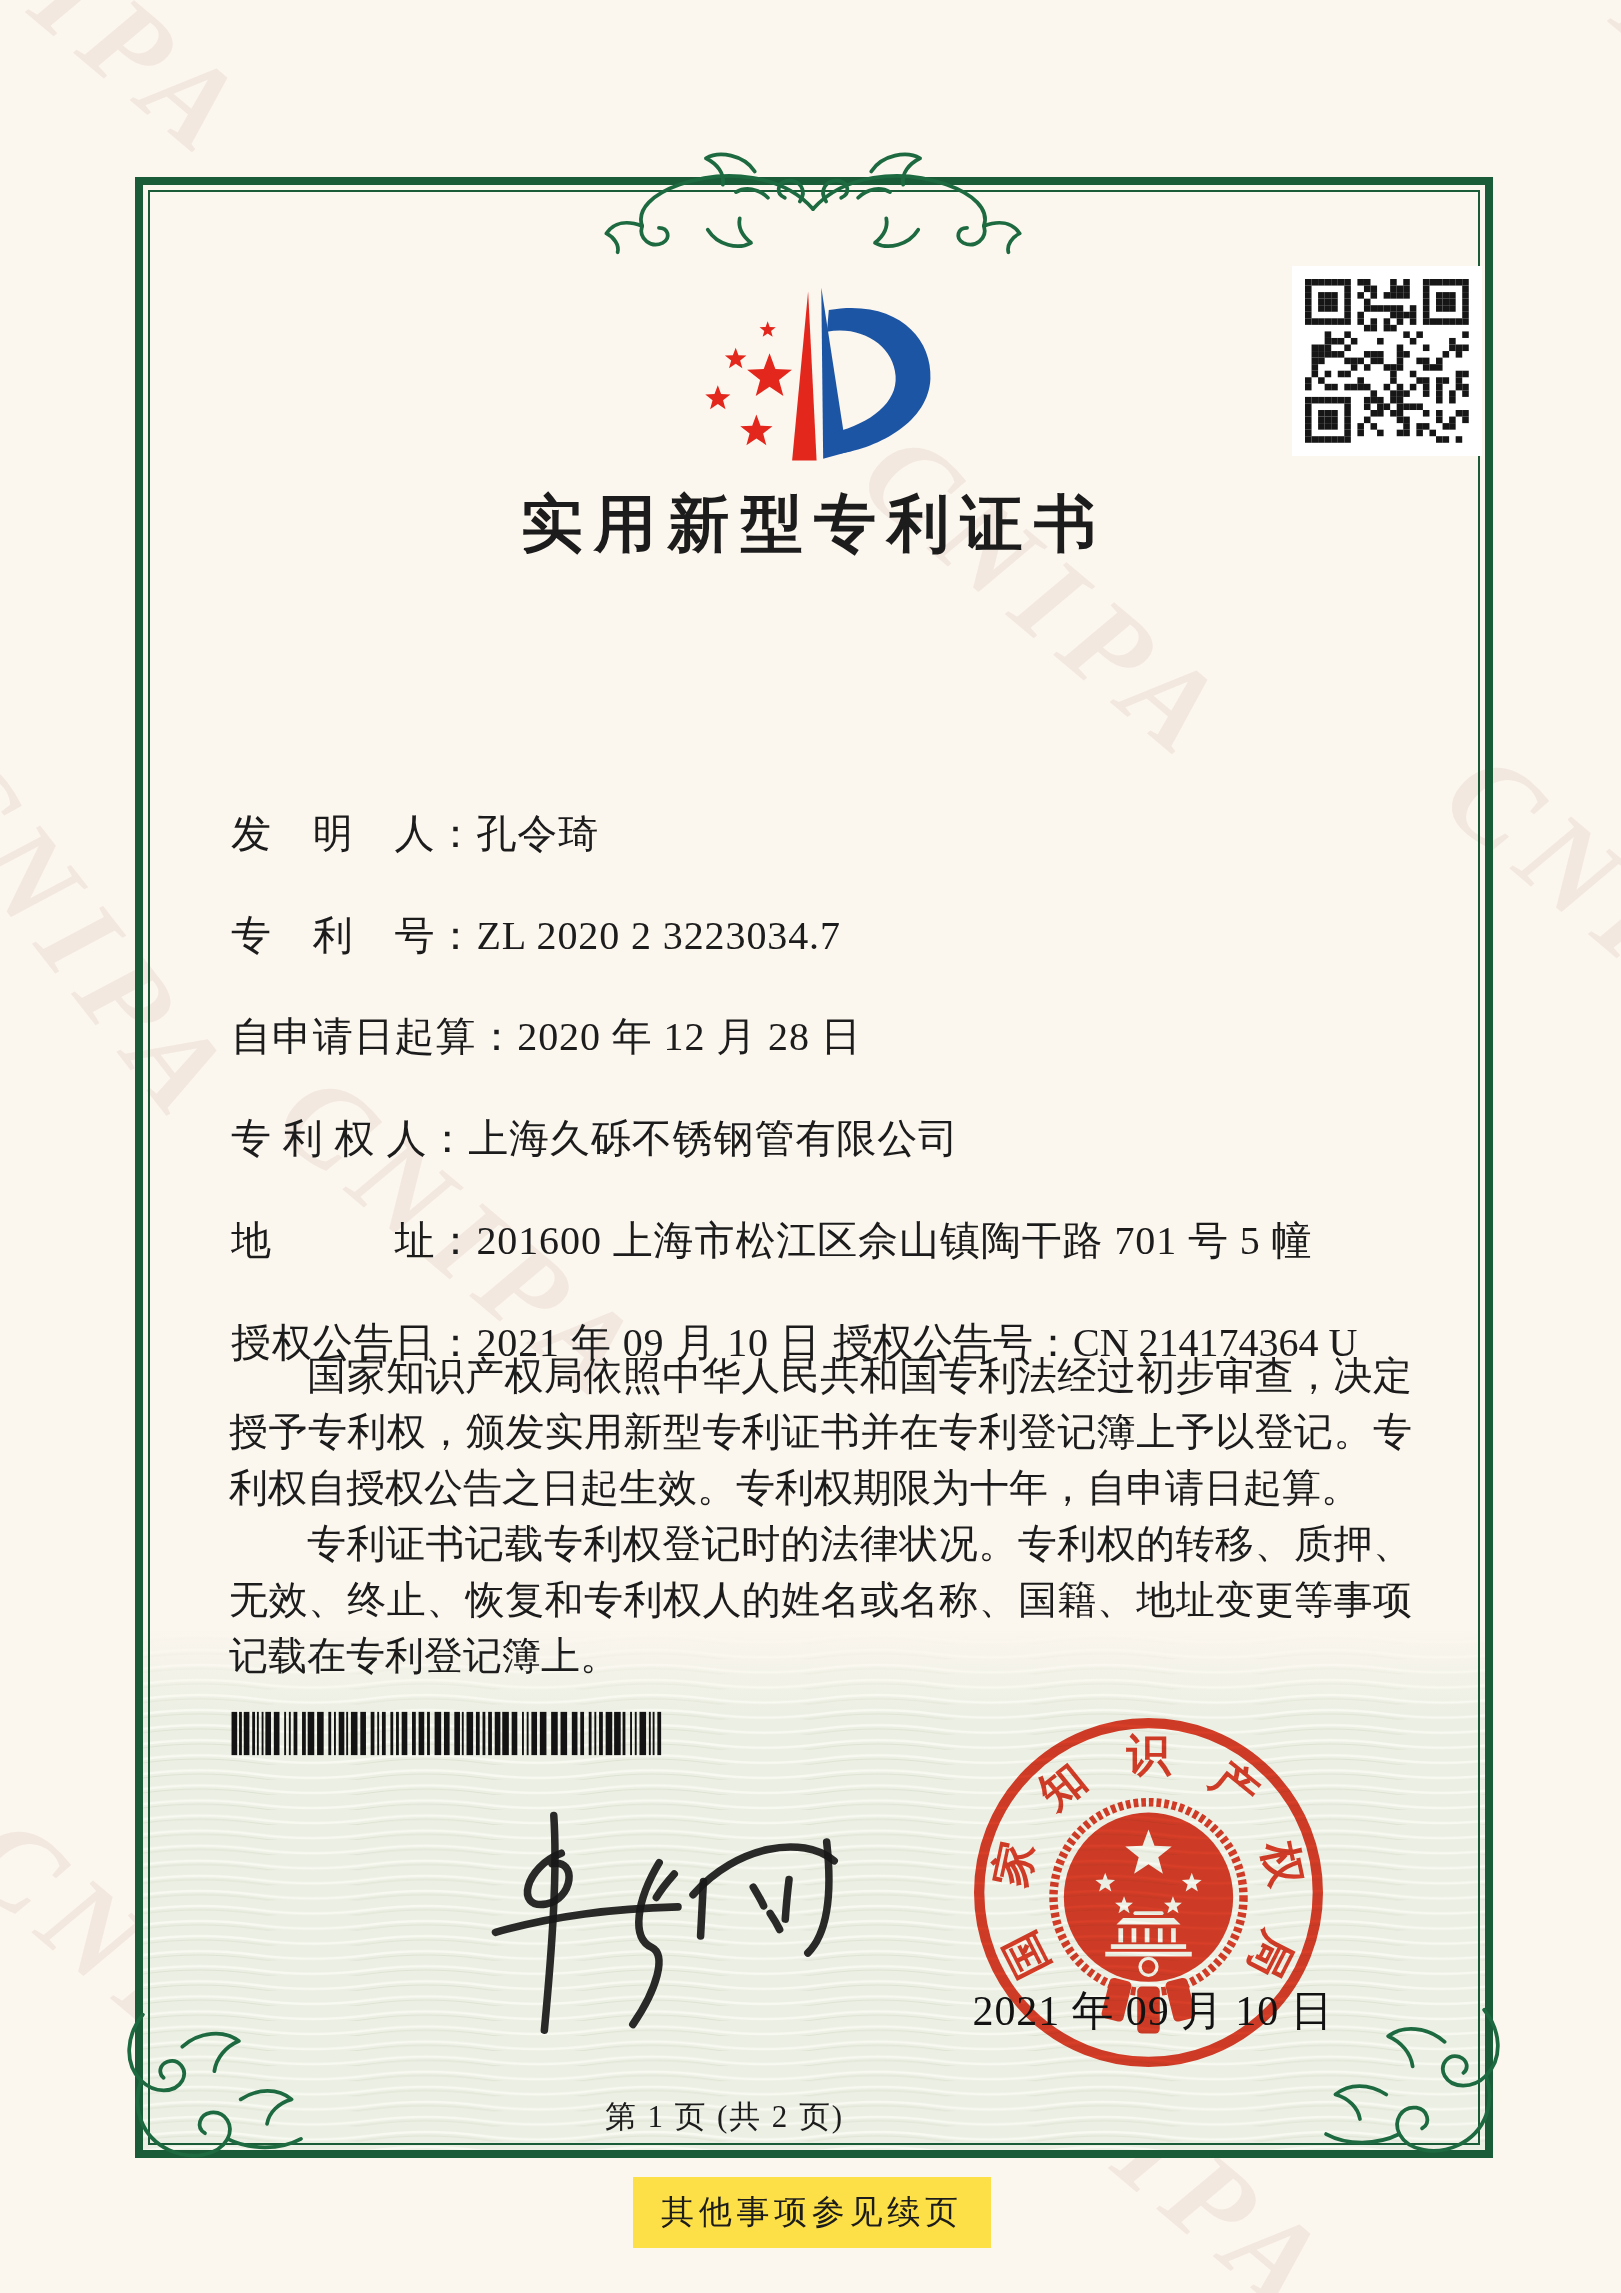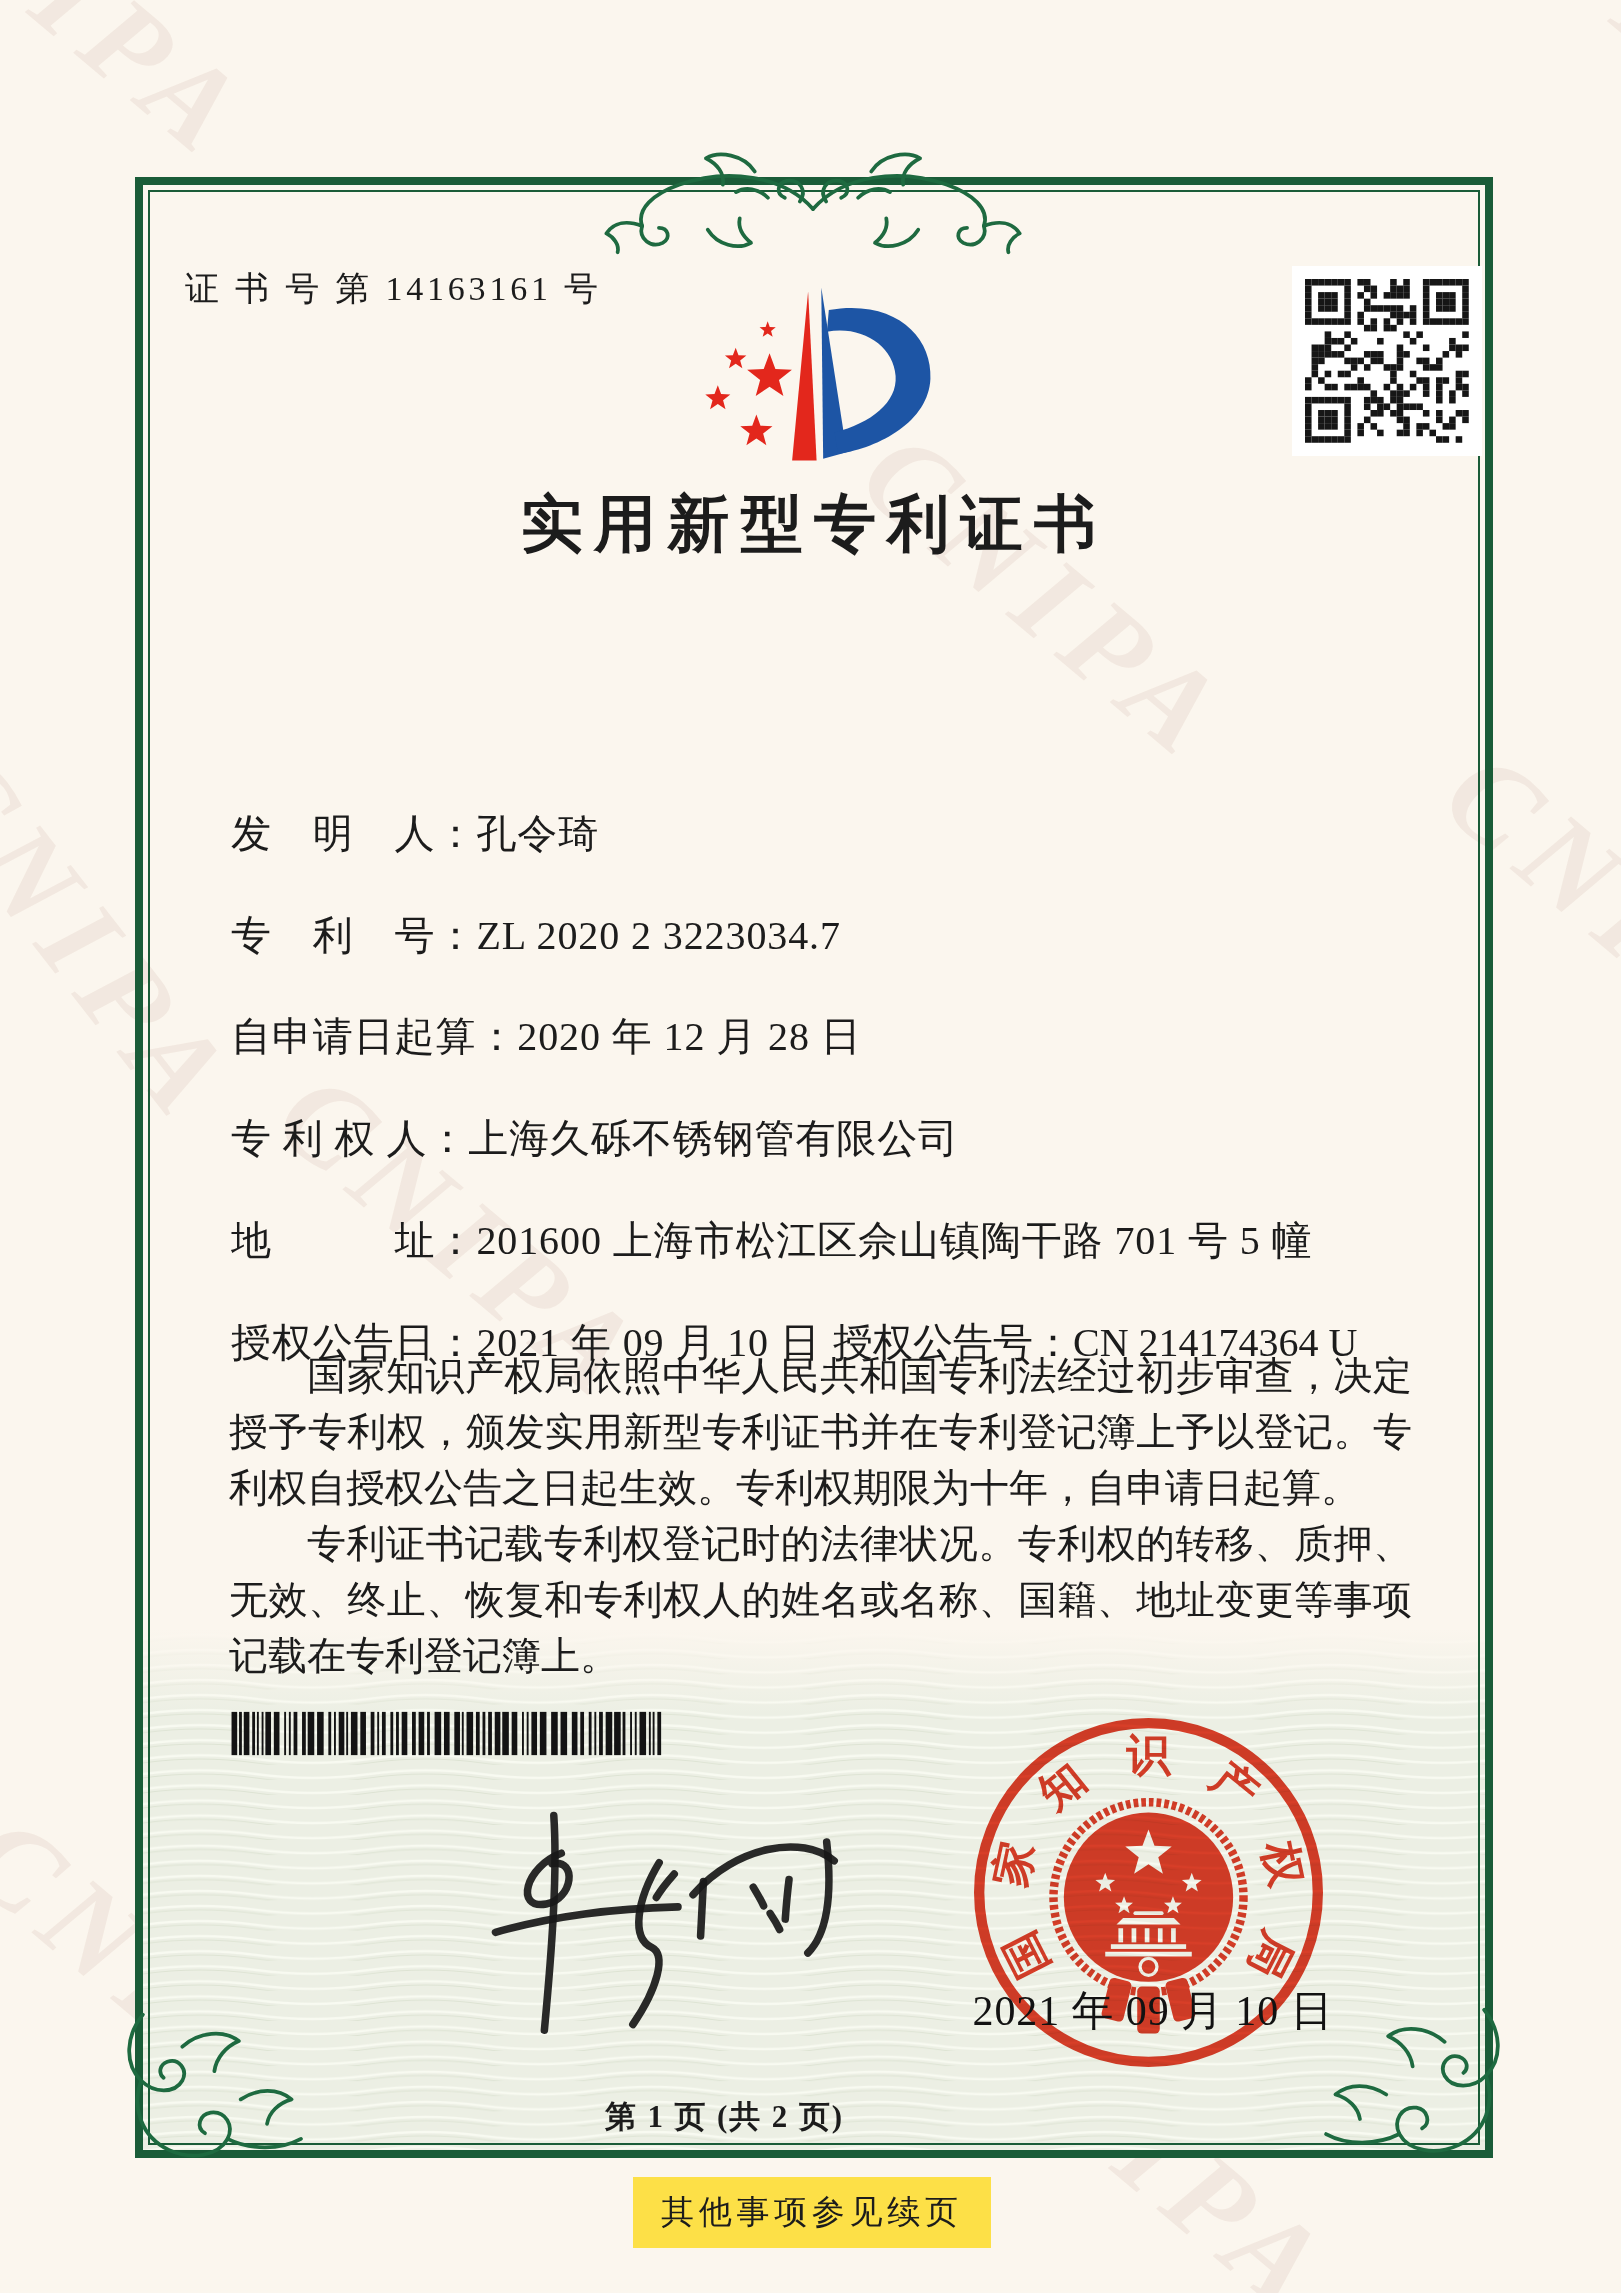--- a/index.html
+++ b/index.html
@@ -59,21 +59,21 @@
   .signature{position:absolute;left:471px;top:1789px;z-index:6;}
   .sig-stroke{fill:none;stroke:#181818;stroke-width:8;stroke-linecap:round;stroke-linejoin:round;opacity:.92;}
   
   .seal{position:absolute;left:966px;top:1710px;z-index:6;mix-blend-mode:multiply;opacity:.96;}
   .seal-char{font-size:47px;fill:var(--red);font-weight:bold;text-anchor:middle;
     dominant-baseline:middle;font-family:"Liberation Serif","DejaVu Serif",serif;}
   .seal-date{position:absolute;left:946px;top:1983px;width:414px;text-align:center;
     font-size:42px;letter-spacing:0.9px;color:#121212;z-index:7;}
   
   .page-info{position:absolute;left:135px;top:2096px;width:1179px;text-align:center;
-    font-size:31px;letter-spacing:1.9px;z-index:5;font-weight:bold;}
+    font-size:31px;letter-spacing:1.9px;z-index:5;}
   .note-box{position:absolute;left:633px;top:2177px;padding:13px 28px;background:#fde047;z-index:5;}
   .note-text{font-size:33px;letter-spacing:4.7px;}
 </style>
 </head>
 <body>
 
 <div class="page">
 
   <div class="wm" style="left:-151px;top:-75px">CNIPA</div>
   <div class="wm" style="left:1431px;top:-66px">CNIPA</div>
@@ -121,21 +121,20 @@
       <path class="orn-stroke" d="M126,138 C150,150 182,150 204,138"></path>
       <path class="orn-stroke" d="M78,40 C96,24 122,22 138,34 C124,40 114,52 112,66"></path>
       <path class="orn-stroke" d="M140,96 C158,84 180,84 194,96 C180,100 170,110 168,122"></path>
     </g>
   </svg>
 
   <svg class="ornament" style="left:1311px;top:2004px" width="207" height="166" viewBox="0 0 220 176">
     <use href="#flr" transform="scale(-1,1) translate(-220,0)"></use>
   </svg>
 
-  <div class="cert-no">证 书 号 第 14163161 号</div>
 
   <svg class="logo" viewBox="0 0 270 245">
     <g id="logo-stars">
         <polygon points="90.0,74.0 92.2,79.9 98.6,80.2 93.6,84.2 95.3,90.3 90.0,86.8 84.7,90.3 86.4,84.2 81.4,80.2 87.8,79.9" fill="var(--logo-red)"></polygon>
         <polygon points="56.0,102.0 59.0,109.9 67.4,110.3 60.8,115.6 63.1,123.7 56.0,119.0 48.9,123.7 51.2,115.6 44.6,110.3 53.0,109.9" fill="var(--logo-red)"></polygon>
         <polygon points="92.0,108.0 98.2,124.5 115.8,125.3 102.0,136.2 106.7,153.2 92.0,143.5 77.3,153.2 82.0,136.2 68.2,125.3 85.8,124.5" fill="var(--logo-red)"></polygon>
         <polygon points="37.0,142.0 40.5,151.2 50.3,151.7 42.6,157.8 45.2,167.3 37.0,161.9 28.8,167.3 31.4,157.8 23.7,151.7 33.5,151.2" fill="var(--logo-red)"></polygon>
         <polygon points="78.0,173.0 82.4,184.9 95.1,185.4 85.2,193.3 88.6,205.6 78.0,198.6 67.4,205.6 70.8,193.3 60.9,185.4 73.6,184.9" fill="var(--logo-red)"></polygon>
       </g>
     <polygon points="133,42 116,222 142,222" fill="var(--logo-red)"></polygon>

